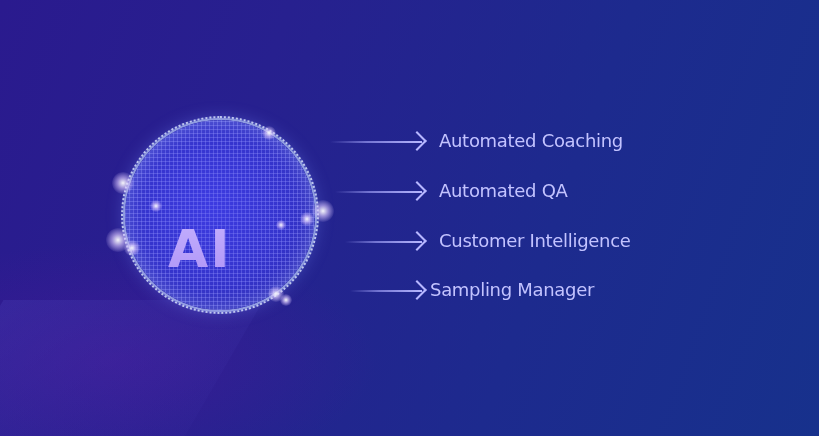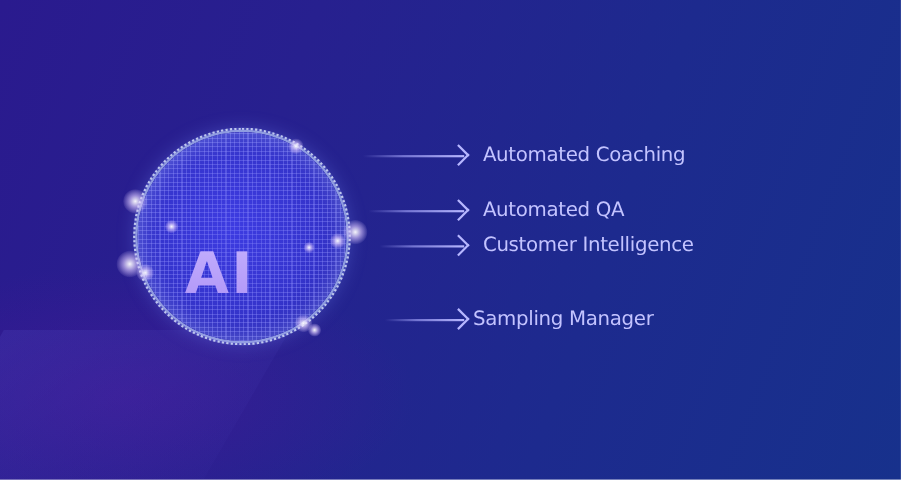--- a/index.html
+++ b/index.html
@@ -97,21 +97,21 @@
     </div>
 
     <div class="feature" style="left:335px;top:180px;">
       <div class="arrow" style="width:90px;">
         <div class="arrow-line" style="width:87px;"></div>
         <div class="arrow-head" style="left:75px;"></div>
       </div>
       <span class="feature-label" style="left:104px;top:0;">Automated QA</span>
     </div>
 
-    <div class="feature" style="left:345px;top:212px;">
+    <div class="feature" style="left:345px;top:230px;">
       <div class="arrow" style="width:80px;">
         <div class="arrow-line" style="width:77px;"></div>
         <div class="arrow-head" style="left:65px;"></div>
       </div>
       <span class="feature-label" style="left:94px;top:0;">Customer Intelligence</span>
     </div>
 
     <div class="feature" style="left:350px;top:279px;">
       <div class="arrow" style="width:75px;">
         <div class="arrow-line" style="width:72px;"></div>

